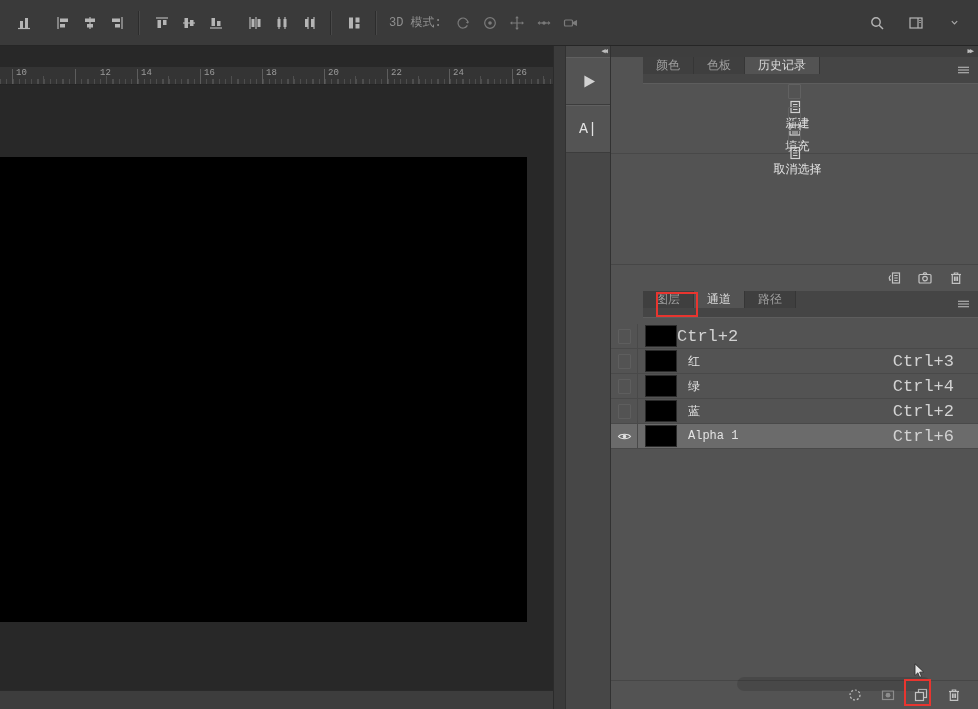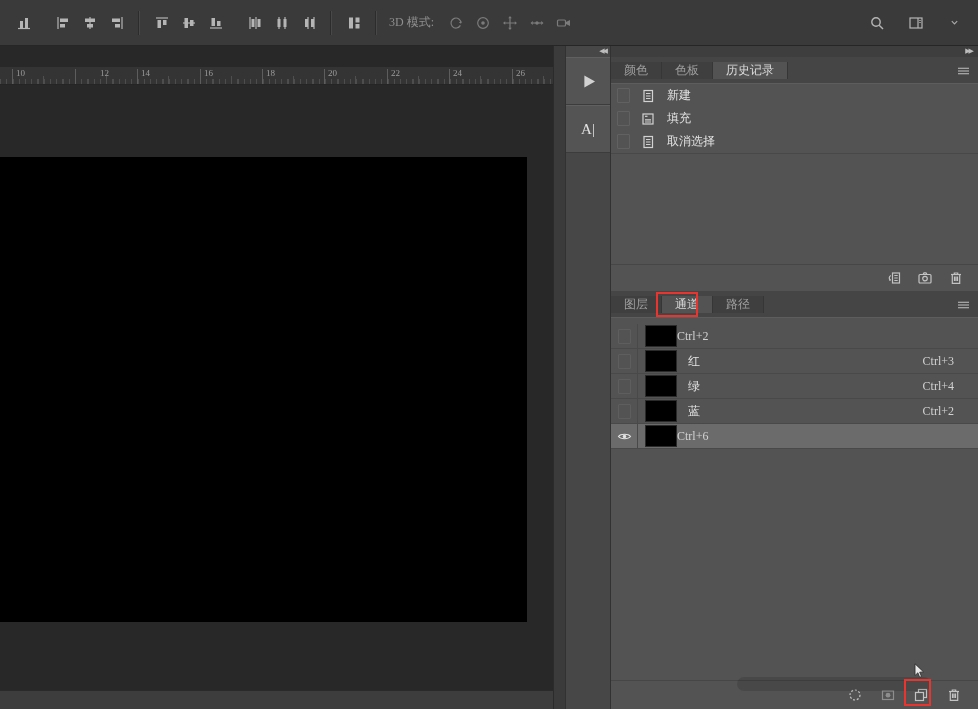--- a/index.html
+++ b/index.html
@@ -1,17 +1,17 @@
 <!DOCTYPE html>
 <html><head>
 <meta charset="utf-8">
 <style>
   html,body{margin:0;padding:0;background:#1e1e1e;}
   .app{position:relative;width:978px;height:709px;overflow:hidden;background:#ec4899;
-       font-family:Liberation Serif, serif;-webkit-font-smoothing:antialiased;}
+       font-family:Liberation Mono, monospace;-webkit-font-smoothing:antialiased;}
   
   .options-bar{position:absolute;left:0;top:0;width:978px;height:46px;background:#3a3a3a;
        border-bottom:1px solid #262626;display:flex;align-items:center;padding:0 10px;box-sizing:border-box;}
   .ob-left{display:flex;align-items:center;flex:1;min-width:0;}
   .tool-btn{width:27px;height:27px;display:flex;align-items:center;justify-content:center;color:#b5b5b5;flex:0 0 auto;}
   .tool-btn.disabled{color:#7b7b7b;}
   .ob-sep{width:0;height:24px;border-left:1px solid #2c2c2c;border-right:1px solid #484848;margin:0 8px;flex:0 0 auto;}
   .ob-gap{width:12px;flex:0 0 auto;}
   .ob-label{color:#8f8f8f;font-size:12px;margin:0 8px 0 4px;white-space:nowrap;flex:0 0 auto;}
   .ob-right{display:flex;align-items:center;gap:12px;color:#c5c5c5;}
@@ -31,50 +31,50 @@
   
   .dock-strip{position:absolute;left:565px;top:46px;width:45px;height:663px;background:#474747;border-left:1px solid #323232;box-sizing:border-box;}
   .strip-header{height:11px;text-align:right;color:#bdbdbd;font-size:7px;line-height:11px;padding-right:4px;letter-spacing:-2px;}
   .strip-tile{width:44px;height:46px;display:flex;align-items:center;justify-content:center;background:#545454;
        border-top:1px solid #606060;border-bottom:1px solid #3c3c3c;color:#d2d2d2;}
   .type-glyph{font-size:15px;color:#e2e2e2;}
   
   .dock{position:absolute;left:610px;top:46px;width:368px;height:663px;background:#535353;border-left:1px solid #323232;box-sizing:border-box;}
   .dock-header{position:absolute;left:0;top:0;width:100%;height:11px;background:#3e3e3e;color:#bdbdbd;font-size:7px;
        line-height:11px;text-align:right;padding-right:6px;box-sizing:border-box;letter-spacing:-2px;}
-  .tabbar{height:26px;background:#454545;display:flex;align-items:center;position:relative;border-bottom:1px solid #5d5d5d;}
+  .tabbar{height:26px;background:#454545;display:flex;align-items:flex-start;position:relative;border-bottom:1px solid #5d5d5d;margin-left:32px;}
   .tab{padding:0 13px;display:flex;align-items:center;font-size:12px;color:#9f9f9f;background:#3f3f3f;border-right:1px solid #363636;}
   .tab.active{background:#535353;color:#dbdbdb;}
   .panel-menu{position:absolute;right:8px;top:6px;color:#c2c2c2;}
   
   .history-group{position:absolute;left:0;top:11px;width:367px;height:234px;background:#535353;}
   .hist-body{position:relative;height:181px;}
   .snapshot-row{height:30px;display:flex;align-items:center;padding-left:6px;}
   .snap-brush{width:26px;display:flex;justify-content:center;color:#d5d5d5;}
   .snap-thumb{width:34px;height:22px;background:#ffffff;border:1px solid #2b2b2b;margin-left:2px;}
   .snap-label{font-size:12px;color:#e0e0e0;margin-left:10px;}
   .hist-items{border-bottom:1px solid #484848;}
-  .hist-row{height:23px;display:flex;align-items:center;}
+  .hist-row{height:23px;display:flex;align-items:center;flex-direction:column;}
   .hist-row.selected{background:#6b6b6b;}
   .src-cell{width:24px;height:23px;display:flex;align-items:center;justify-content:center;}
   .src-box{width:11px;height:13px;border:1px solid #616161;border-radius:1px;}
   .hist-icon{width:26px;display:flex;justify-content:center;color:#d2d2d2;}
   .hist-label{font-size:12px;color:#e2e2e2;margin-left:6px;}
   .panel-footer{position:absolute;left:0;bottom:0;width:100%;height:27px;border-top:1px solid #464646;
        display:flex;align-items:center;justify-content:flex-end;gap:15px;padding-right:14px;box-sizing:border-box;color:#c3c3c3;}
   
   .channels-group{position:absolute;left:0;top:245px;width:367px;height:418px;background:#535353;}
   .ch-rows{padding-top:6px;}
   .ch-row{height:24px;display:flex;align-items:center;border-bottom:1px solid #494949;}
   .ch-row.selected{background:#6b6b6b;}
   .eye-cell{width:27px;height:24px;display:flex;align-items:center;justify-content:center;border-right:1px solid #494949;box-sizing:border-box;color:#e3e3e3;}
   .eye-box{width:11px;height:13px;border:1px solid #5e5e5e;border-radius:1px;}
   .ch-thumb{width:30px;height:20px;background:#000;border:1px solid #2a2a2a;margin-left:7px;}
   .ch-label{font-size:12px;color:#e3e3e3;margin-left:11px;flex:1;}
-  .ch-shortcut{font-size:12px;color:#d2d2d2;padding-right:24px;}
+  .ch-shortcut{font-size:17px;color:#d2d2d2;padding-right:24px;}
   .channels-footer{position:absolute;left:0;bottom:0;width:100%;height:29px;border-top:1px solid #464646;
        display:flex;align-items:center;justify-content:flex-end;gap:17px;padding-right:16px;box-sizing:border-box;color:#c3c3c3;}
   .f-icon{display:flex;align-items:center;justify-content:center;}
   .f-icon.disabled{color:#8d8d8d;}
   
   .highlight-box{position:absolute;border:2px solid #e8352f;pointer-events:none;box-sizing:border-box;}
   .tooltip-shadow{position:absolute;left:737px;top:677px;width:194px;height:14px;background:rgba(0,0,0,0.12);border-radius:7px;pointer-events:none;}
   .cursor{position:absolute;left:914px;top:663px;pointer-events:none;}
   .icon{display:inline-flex;align-items:center;justify-content:center;}
 </style>
@@ -397,20 +397,21 @@
           <div class="ch-row selected">
             <span class="eye-cell">
               <span class=" icon">
                 <svg viewBox="0 0 16 16" width="15" height="15" fill="none" stroke="currentColor" stroke-width="1.1">
                   <path d="M1.5 8C4 4.9 12 4.9 14.5 8 12 11.1 4 11.1 1.5 8z"></path>
                   <circle cx="8" cy="8" r="1.9" fill="currentColor" stroke="none"></circle>
                 </svg>
               </span>
             </span>
             <span class="ch-thumb"></span>
+            <span class="ch-label">Alpha 1</span>
             <span class="ch-shortcut">Ctrl+6</span>
           </div>
         </div>
       <div class="channels-footer" id="ch-footer">
           <span class="f-icon icon">
             <svg viewBox="0 0 16 16" width="16" height="16" fill="none" stroke="currentColor" stroke-width="1.2" stroke-linecap="butt">
               <circle cx="8" cy="8" r="5" stroke-dasharray="2 1.8"></circle>
             </svg>
           </span>
           <span class="f-icon disabled icon">

